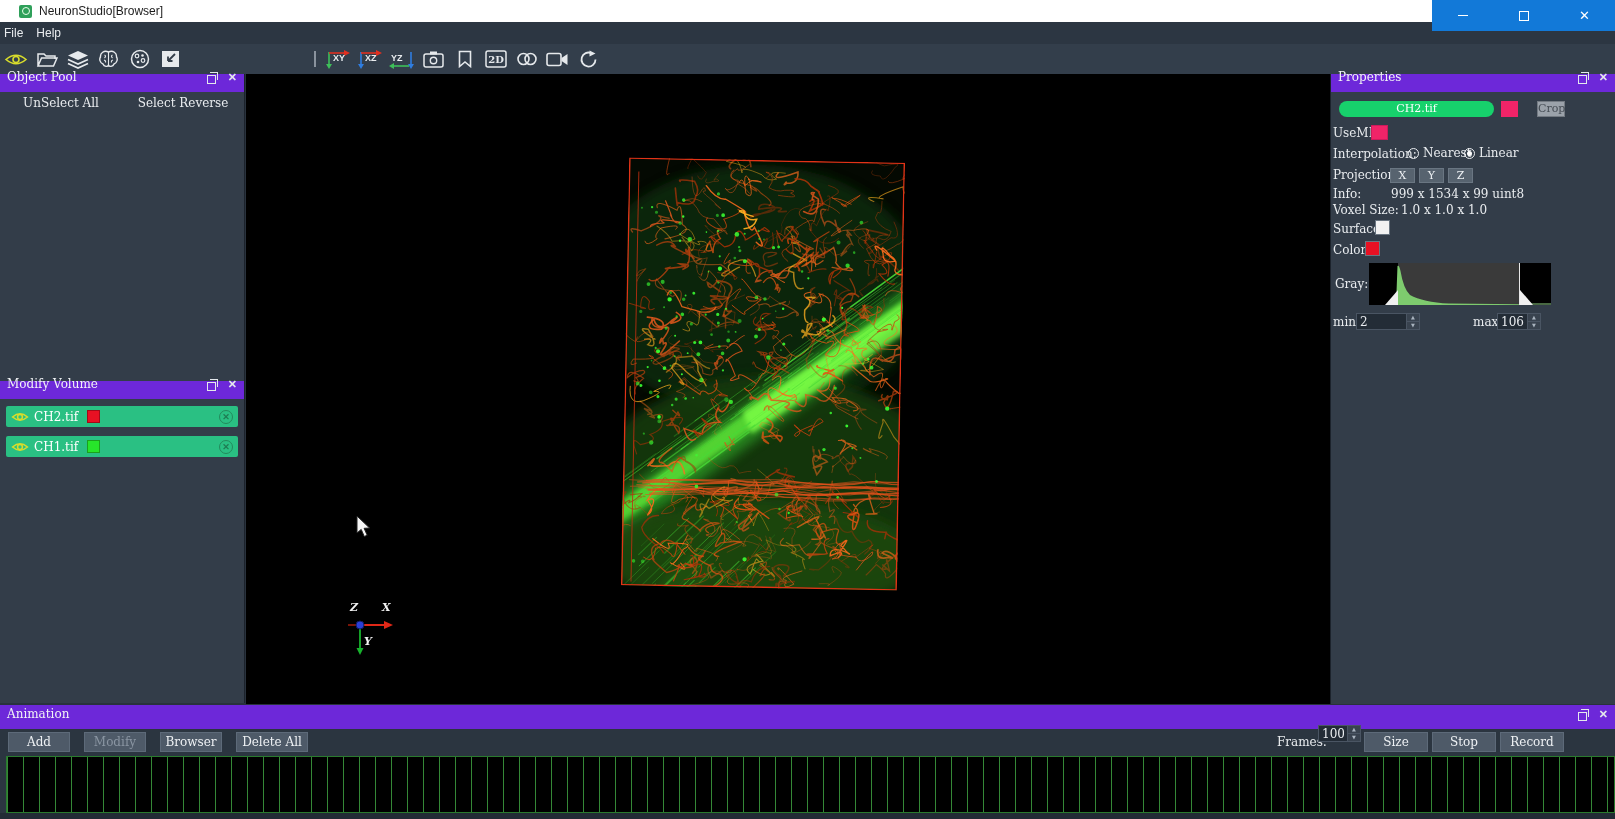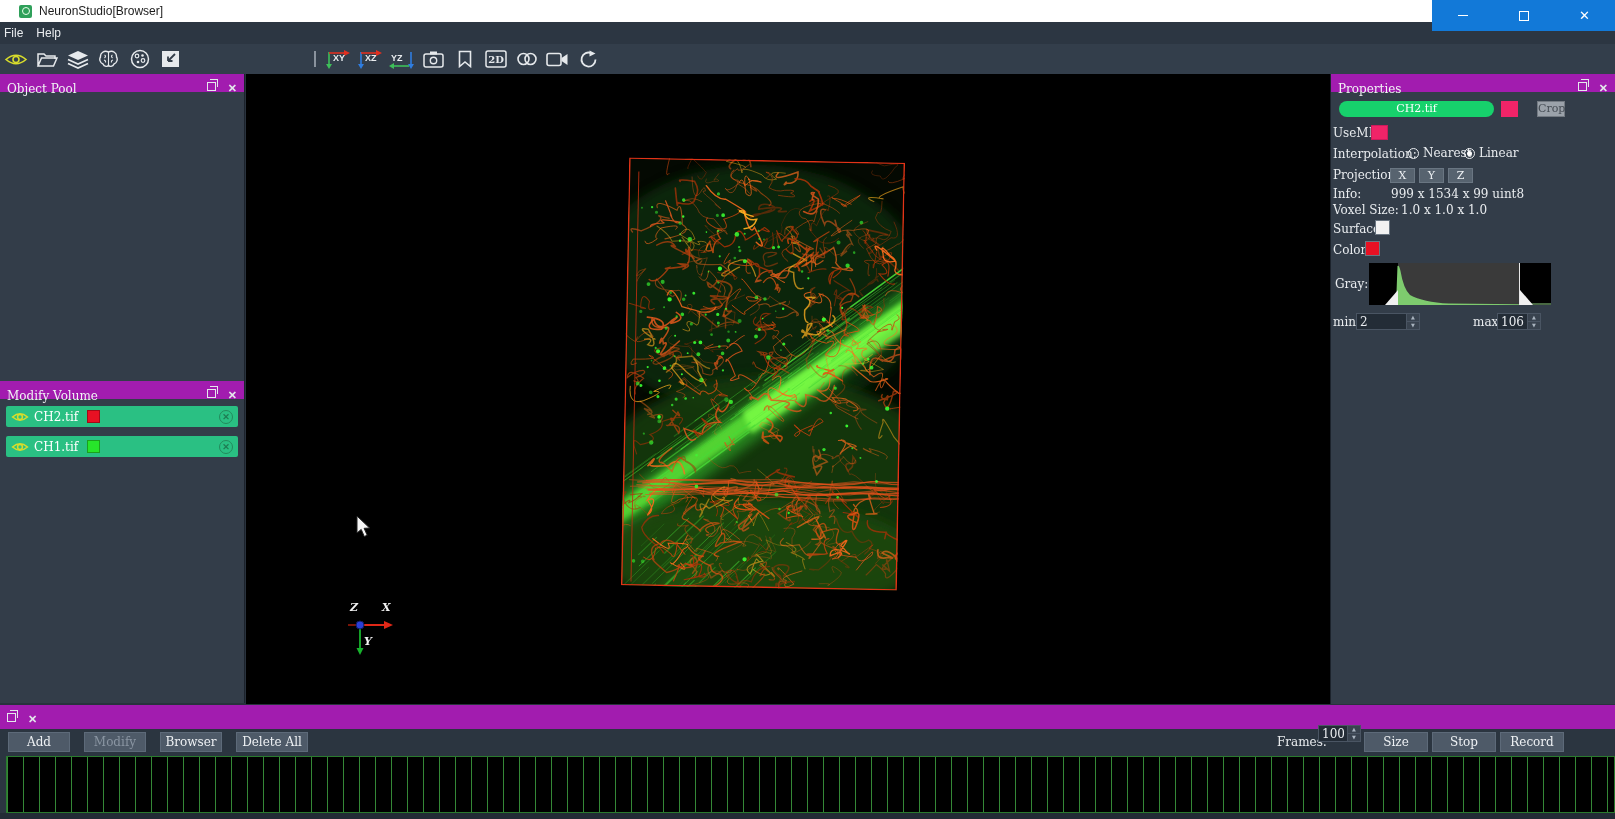--- a/index.html
+++ b/index.html
@@ -20,21 +20,21 @@
   
   .menubar { position:absolute; left:0; top:22px; width:1615px; height:22px; background:#2c3642; display:flex; align-items:center; gap:13px; padding-left:4px; font:12px "Liberation Sans",sans-serif; color:#e9ecef; }
   .toolbar { position:absolute; left:0; top:44px; width:1615px; height:30px; background:#333e4b; display:flex; align-items:center; }
   .tbtn { width:31px; height:26px; display:flex; align-items:center; justify-content:center; }
   .tsep { width:2px; height:16px; border-left:1px solid #8a939e; border-right:1px solid #8a939e; margin:0 6px 0 128px; }
   .axisbtn { width:32px; height:26px; position:relative; }
   .axisbtn svg { position:absolute; left:3px; top:3px; }
   .axis-label { position:absolute; left:11px; top:7px; font:bold 9px "Liberation Sans",sans-serif; color:#e9ecef; }
 
   
-  .panel-head { height:18px; background:#a21caf; color:#f1f3f5; font-size:12px; display:flex; align-items:flex-start; padding:8px 7px; }
+  .panel-head { height:18px; background:#6d28d9; color:#f1f3f5; font-size:12px; display:flex; align-items:flex-end; padding:8px 7px; }
   .panel-head .ptitle { flex:1; }
   .ph-restore { width:9px; height:9px; border:1px solid #e4e8ec; position:relative; margin-right:12px; }
   .ph-restore::before { content:""; position:absolute; left:2px; top:-4px; width:7px; height:7px; border-top:1px solid #e4e8ec; border-right:1px solid #e4e8ec; }
   .ph-close { color:#e4e8ec; font:bold 11px "Liberation Sans",sans-serif; }
 
   
   .object-pool { position:absolute; left:0; top:74px; width:245px; height:307px; background:#333d49; border-right:1px solid #1c232c; }
   .op-buttons { display:flex; height:22px; align-items:center; color:#e9ecef; font-size:12px; }
   .op-buttons span { flex:1; text-align:center; }
 
@@ -211,20 +211,24 @@
         <polygon points="10.5,0.5 16.5,3.5 10.5,6.5" fill="#e6e9ec"></polygon>
       </svg>
   </span>
 </div>
 
 <div class="object-pool">
   <div class="panel-head">
     <span class="ptitle">Object Pool</span>
     <span class="ph-restore"></span>
     <span class="ph-close">✕</span>
+  </div>
+  <div class="op-buttons">
+    <span>UnSelect All</span>
+    <span>Select Reverse</span>
   </div>
   <div style="height:265px;"></div>
 </div>
 
 <div class="multi-volume">
   <div class="panel-head">
     <span class="ptitle">Modify Volume</span>
     <span class="ph-restore"></span>
     <span class="ph-close">✕</span>
   </div>
@@ -897,20 +901,21 @@
     <input value="106" style="">
     <span class="spin-btns">
         <span>▲</span>
         <span>▼</span>
       </span>
   </div>
 </div>
 
 <div class="animation">
   <div class="panel-head">
+    <span class="ptitle">Animation</span>
     <span class="ph-restore"></span>
     <span class="ph-close">✕</span>
   </div>
 
   <span class="abtn" style="left:8px; width:62px;">Add</span>
   <span class="abtn disabled" style="left:84px; width:62px;">Modify</span>
   <span class="abtn" style="left:160px; width:62px;">Browser</span>
   <span class="abtn" style="left:236px; width:72px;">Delete All</span>
 
   <span class="frames-label">Frames:</span>

